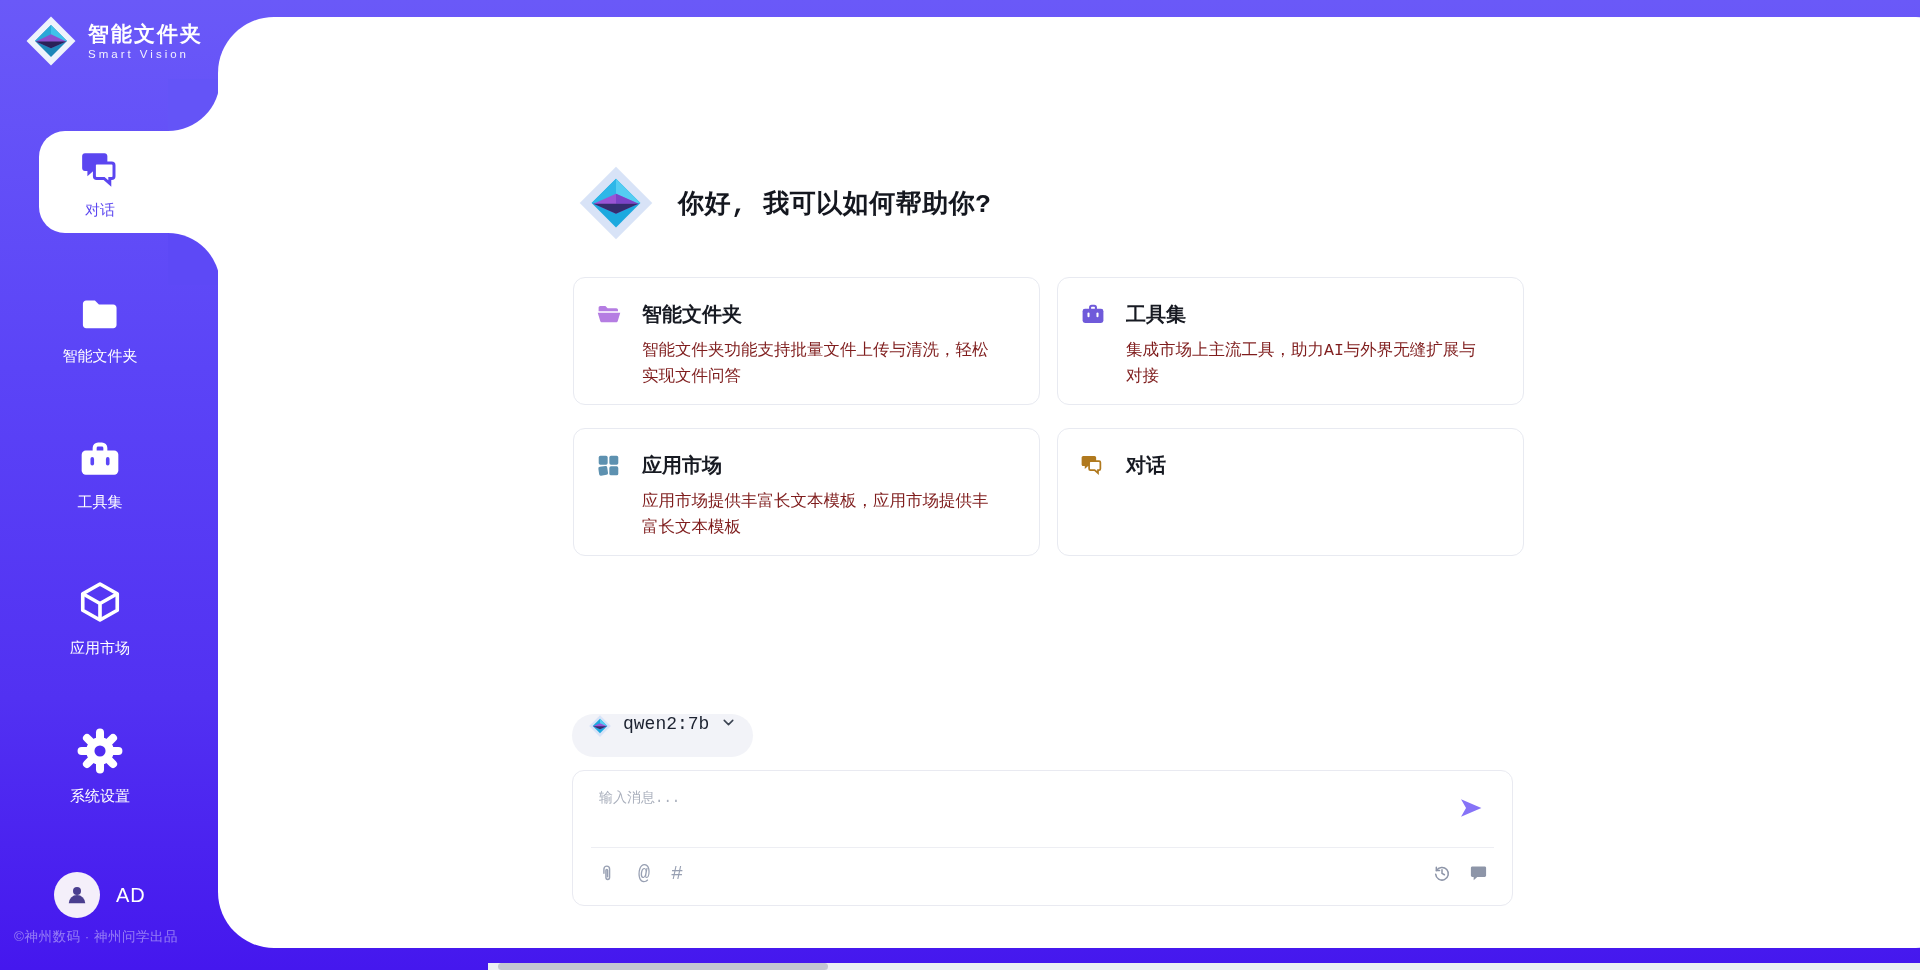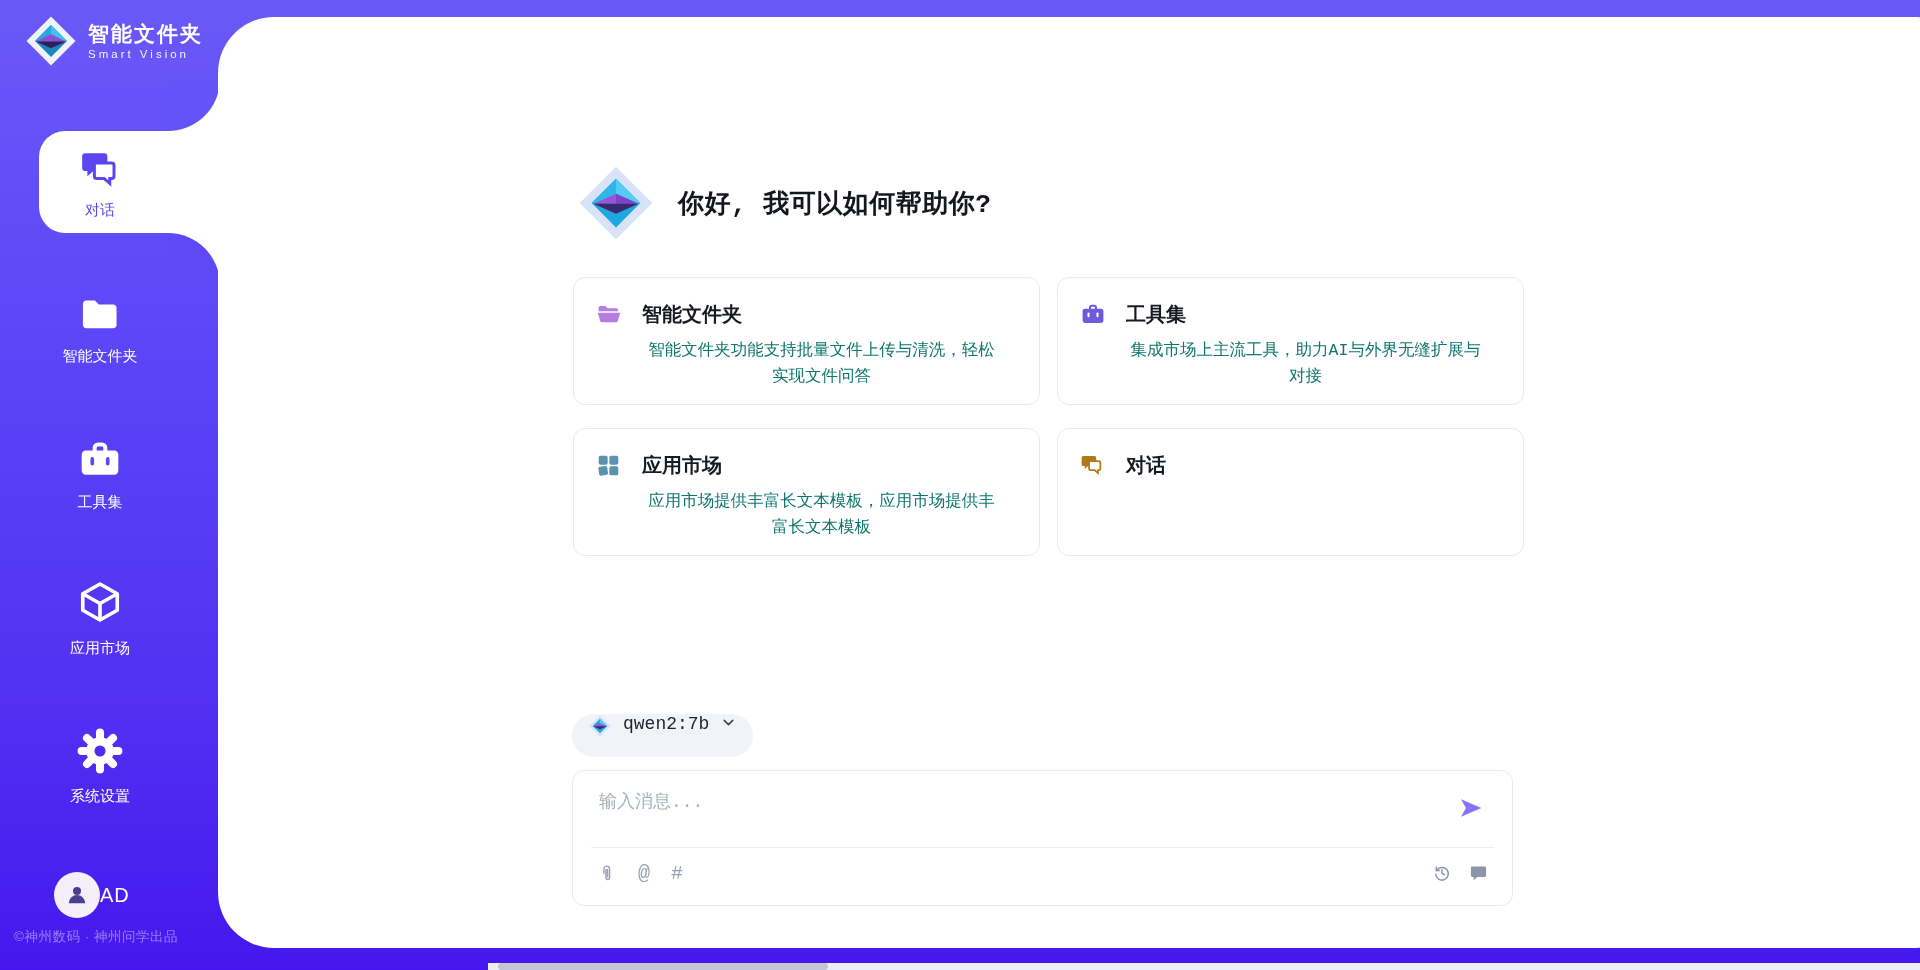--- a/index.html
+++ b/index.html
@@ -19,48 +19,48 @@
   .active-tab{position:absolute;left:39px;top:131px;width:181px;height:102px;background:#fff;
               border-radius:26px 0 0 26px;z-index:2;}
   .active-tab .tab-inner{position:absolute;left:-9px;top:17px;width:140px;text-align:center;}
   .active-tab .nav-label{font-size:15px;margin-top:7px;display:block;color:#5b46f0;}
   .fillet{position:absolute;width:52px;height:52px;background:#fff;z-index:1;}
   .fillet.top{left:168px;top:79px;}
   .fillet.top::after{content:"";position:absolute;inset:0;background:#6454f7;border-bottom-right-radius:100%;}
   .fillet.bottom{left:168px;top:233px;}
   .fillet.bottom::after{content:"";position:absolute;inset:0;background:#5d49f6;border-top-right-radius:100%;}
 
-  .avatar-row{position:absolute;left:54px;top:872px;display:flex;align-items:center;gap:0;}
+  .avatar-row{position:absolute;left:54px;top:872px;display:flex;align-items:center;gap:16px;}
   .avatar{width:46px;height:46px;border-radius:50%;background:#f4effa;display:flex;align-items:center;justify-content:center;}
   .avatar-name{color:#fff;font-size:20px;letter-spacing:1px;}
   .side-footer{position:absolute;left:14px;top:928px;color:rgba(255,255,255,.42);font-size:13.5px;letter-spacing:.5px;}
 
   
   .panel{position:absolute;left:218px;top:17px;width:1754px;height:931px;background:#fff;border-radius:56px;z-index:2;font-family:Liberation Mono, monospace;}
 
   .greeting{position:absolute;left:358px;top:146px;display:flex;align-items:center;gap:22px;}
   .greeting-title{font-size:26px;font-weight:700;color:#14171f;letter-spacing:.5px;}
 
   .cards{position:absolute;left:355px;top:260px;display:grid;grid-template-columns:467px 467px;
          grid-auto-rows:128px;column-gap:17px;row-gap:23px;}
   .card{border:1px solid #e8eaf1;border-radius:12px;background:#fff;box-sizing:border-box;
         padding:23px 22px 0 22px;display:flex;align-items:flex-start;cursor:pointer;}
   .card-icon{flex:0 0 26px;margin-top:1px;}
   .card-body{margin-left:20px;padding-right:16px;}
   .card-title{font-size:20px;font-weight:700;color:#171a22;}
-  .card-desc{margin-top:10px;font-size:16.5px;line-height:26px;color:#0f766e;text-align:center;}
+  .card-desc{margin-top:10px;font-size:16.5px;line-height:26px;color:#7f1d1d;}
 
   .model-pill{position:absolute;left:354px;top:697px;height:43px;border-radius:22px;background:#f2f3f8;
               display:flex;align-items:flex-start;gap:11px;padding:0 16px;cursor:pointer;}
   .model-name{font-size:18px;color:#1c2230;}
 
   .composer{position:absolute;left:354px;top:753px;width:941px;height:136px;box-sizing:border-box;
             border:1.5px solid #e9eaf1;border-radius:12px;background:#fff;}
   .composer textarea{position:absolute;left:24px;top:16px;width:830px;height:48px;border:none;outline:none;
-            resize:none;font-family:inherit;font-size:18px;color:#3b82f6;background:transparent;}
+            resize:none;font-family:inherit;font-size:14px;color:#3b82f6;background:transparent;}
   .composer textarea::placeholder{color:#a9afbc;}
   .send-btn{position:absolute;right:28px;top:24px;width:26px;height:26px;cursor:pointer;}
   .composer-divider{position:absolute;left:18px;right:18px;top:76px;height:1px;background:#edeef3;}
   .tools-left{position:absolute;left:24px;top:92px;display:flex;align-items:center;gap:21px;color:#98a0b3;}
   .tool-glyph{font-size:20px;line-height:20px;cursor:pointer;}
   .tools-right{position:absolute;right:24px;top:92px;display:flex;align-items:center;gap:17px;}
 
   .hscroll{position:absolute;left:488px;right:0;bottom:0;height:7px;background:#eceef4;z-index:3;}
   .hscroll-thumb{position:absolute;left:10px;top:0;width:330px;height:7px;border-radius:4px;background:#c3c6d2;}
 

